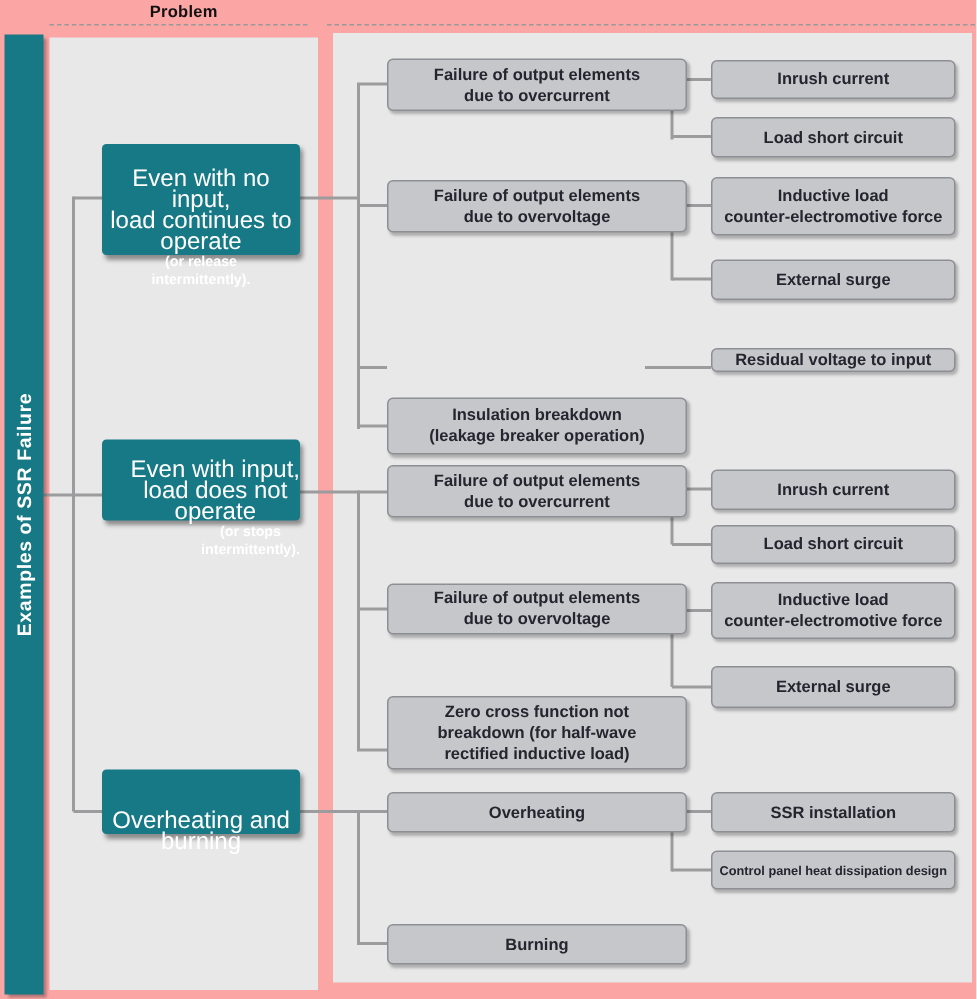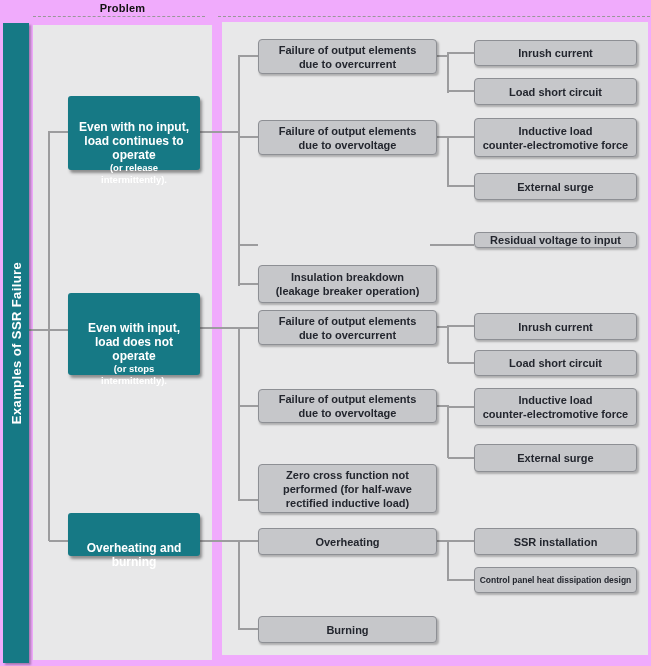--- a/index.html
+++ b/index.html
@@ -5,21 +5,21 @@
   :root{
     --teal:#167985;
     --panel:#e8e8e9;
     --boxfill:#c6c7ca;
     --boxborder:#8d8f94;
     --line:#9c9c9e;
     --ink:#23262e;
   }
   html,body{margin:0;padding:0;background:#ffffff;}
   #stage{
-    position:relative;width:651px;height:666px;background:#f0abfc;
+    position:relative;width:651px;height:666px;background:#fca5a5;
     font-family:"Liberation Sans", sans-serif;overflow:hidden;
   }
   .panel{position:absolute;background:var(--panel);z-index:0;}
   .hdr{
     position:absolute;top:2px;text-align:center;font-size:11px;font-weight:bold;
     color:#111;z-index:3;letter-spacing:0.2px;
   }
   .dash{position:absolute;height:0;border-top:1px dashed #999;z-index:3;}
   .hline{position:absolute;height:2px;background:var(--line);z-index:1;}
   .vline{position:absolute;width:2px;background:var(--line);z-index:1;}
@@ -31,30 +31,30 @@
     position:absolute;left:50%;top:50%;
     transform:translate(-50%,-50%) rotate(-90deg);
     white-space:nowrap;color:#fff;font-weight:bold;font-size:13px;letter-spacing:0.4px;
   }
   .pbox{
     position:absolute;left:68px;width:132px;background:var(--teal);color:#fff;
     border-radius:3px;display:flex;flex-direction:column;align-items:center;
     justify-content:center;text-align:center;z-index:2;
     box-shadow:2px 3px 3px rgba(50,50,50,0.5);
   }
-  .pbox .main{font-size:12px;font-weight:bold;line-height:14px;white-space:pre-line;margin-top:40px;}
+  .pbox .main{font-size:16px;font-weight:normal;line-height:14px;white-space:pre-line;margin-top:40px;}
   .pbox .sub{font-size:9.5px;font-weight:bold;line-height:12px;white-space:pre-line;}
   .cbox,.sbox{
     position:absolute;background:var(--boxfill);border:1.5px solid var(--boxborder);
     border-radius:4px;display:flex;align-items:center;justify-content:center;
     text-align:center;color:var(--ink);font-weight:bold;font-size:11px;line-height:14px;
     white-space:pre-line;z-index:2;box-sizing:border-box;
     box-shadow:1.5px 2px 2px rgba(0,0,0,0.25);
   }
-  .cbox{left:258px;width:179px;}
+  .cbox{left:258px;width:200px;}
   .sbox{left:474px;width:163px;}
   .small{font-size:8.5px;line-height:10px;}
 </style>
 </head>
 <body>
 
 <div id="stage">
 
   <div class="panel" style="left:33px;top:25px;width:179px;height:635px;"></div>
   <div class="panel" style="left:222px;top:22px;width:426px;height:633px;"></div>
@@ -115,21 +115,21 @@
   <div class="hline" style="left:448px;top:540px;width:26px;"></div>
   <div class="hline" style="left:448px;top:579px;width:26px;"></div>
 
   <div class="pbox" style="top:96px;height:74px;">
     <span class="main">Even with no input,
 load continues to
 operate</span>
     <span class="sub">(or release
 intermittently).</span>
   </div>
-  <div class="pbox" style="top:293px;height:82px;">
+  <div class="pbox" style="top:293px;height:54px;align-items:flex-end;">
     <span class="main">Even with input,
 load does not
 operate</span>
     <span class="sub">(or stops
 intermittently).</span>
   </div>
   <div class="pbox" style="top:513px;height:43px;">
     <span class="main">Overheating and
 burning</span>
   </div>
@@ -138,21 +138,21 @@
 due to overcurrent</div>
   <div class="cbox" style="top:120px;height:35px;">Failure of output elements
 due to overvoltage</div>
   <div class="cbox" style="top:265px;height:38px;">Insulation breakdown
 (leakage breaker operation)</div>
   <div class="cbox" style="top:310px;height:35px;">Failure of output elements
 due to overcurrent</div>
   <div class="cbox" style="top:389px;height:34px;">Failure of output elements
 due to overvoltage</div>
   <div class="cbox" style="top:464px;height:49px;">Zero cross function not
-performed (for half-wave
+breakdown (for half-wave
 rectified inductive load)</div>
   <div class="cbox" style="top:528px;height:27px;">Overheating</div>
   <div class="cbox" style="top:616px;height:27px;">Burning</div>
 
   <div class="sbox" style="top:40px;height:26px;">Inrush current</div>
   <div class="sbox" style="top:78px;height:27px;">Load short circuit</div>
   <div class="sbox" style="top:118px;height:39px;">Inductive load
 counter-electromotive force</div>
   <div class="sbox" style="top:173px;height:27px;">External surge</div>
   <div class="sbox" style="top:232px;height:16px;">Residual voltage to input</div>

